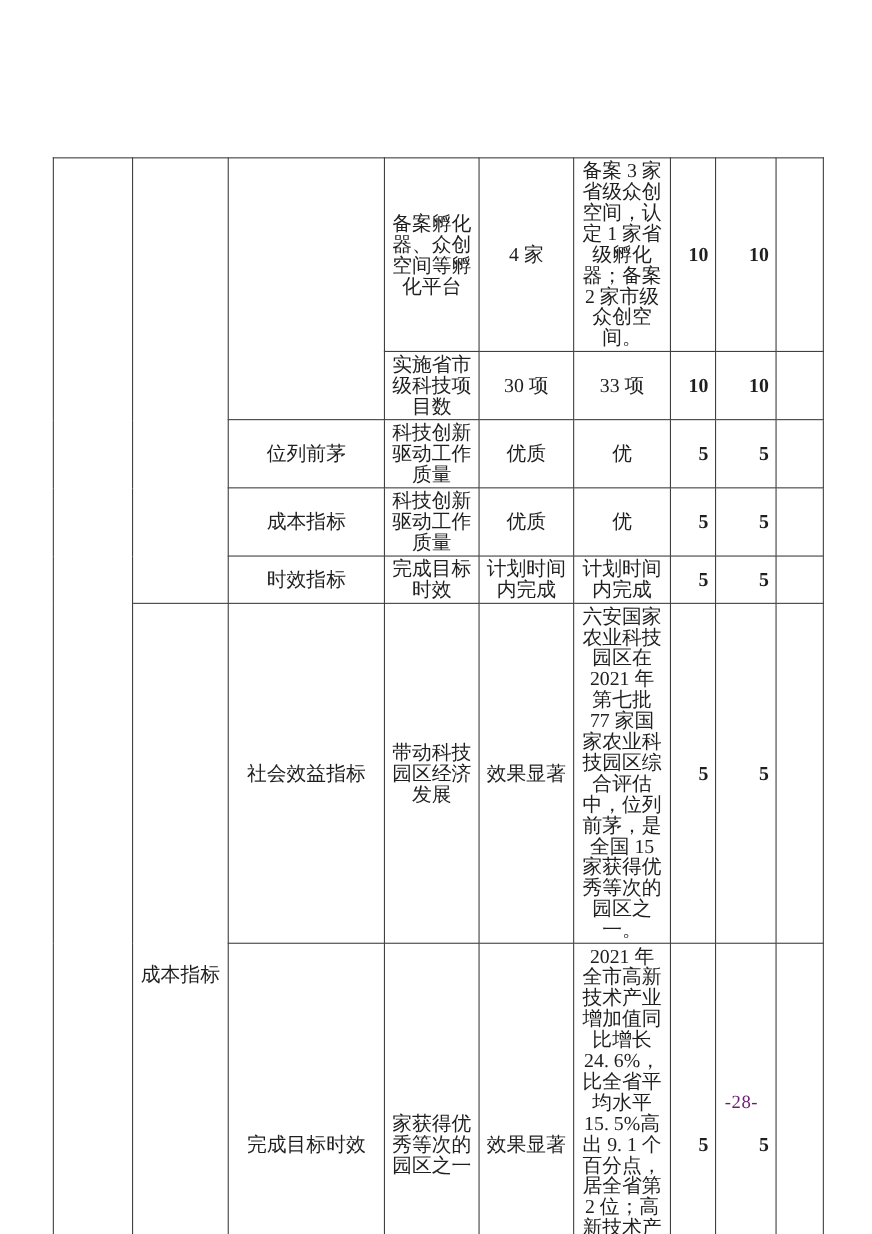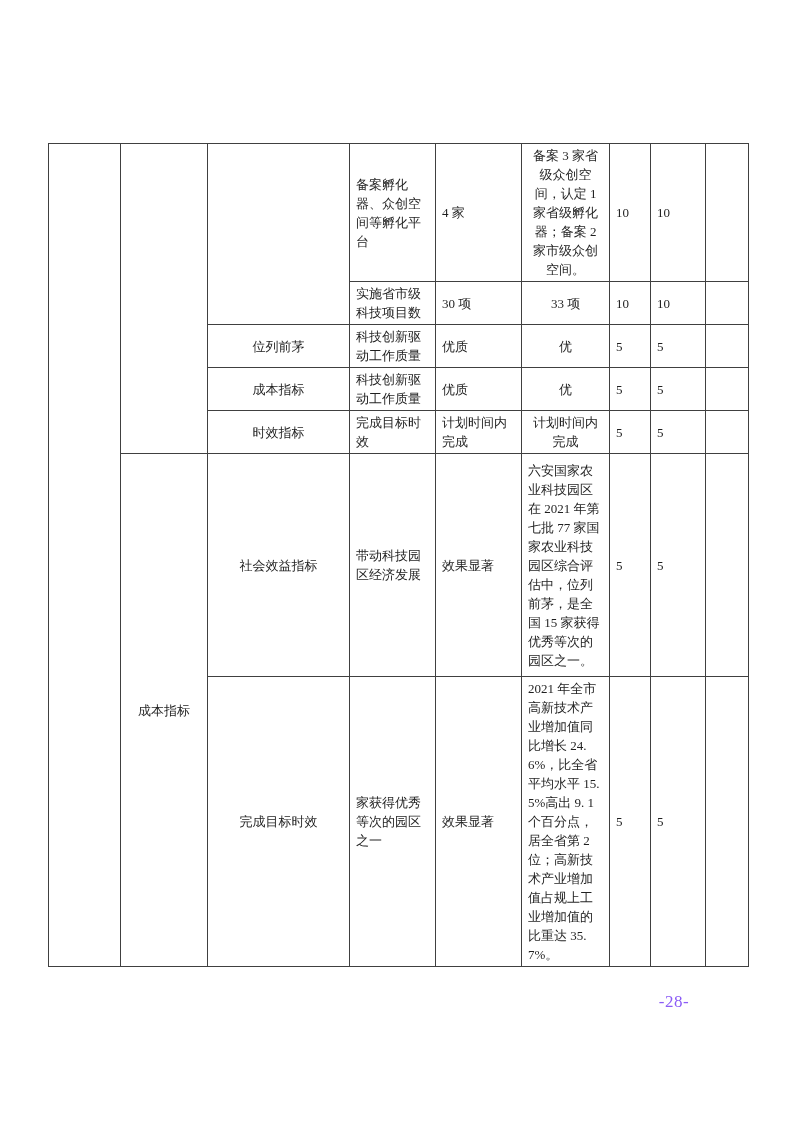--- a/index.html
+++ b/index.html
@@ -19,40 +19,40 @@
   table.perf-table {
     position: absolute;
     left: 48px;
     top: 143px;
     width: 700px;
     border-collapse: collapse;
     table-layout: fixed;
   }
   table.perf-table td {
     border: 1px solid #404040;
-    font-size: 13px;
+    font-size: 18px;
     line-height: 19px;
     vertical-align: middle;
     padding: 2px 6px;
     word-break: normal;
     overflow-wrap: break-word;
   }
   td.ac { text-align: center; }
-  td.al { text-align: left; }
+  td.al { text-align: center; }
   td.c6 { padding: 2px 7px; }
-  td.c7, td.c8 { padding: 2px 1px; text-align: left; }
+  td.c7, td.c8 { padding: 2px 1px; text-align: right; font-weight: bold; }
   td.c9 { padding: 0; }
   .page-number {
     position: absolute;
     left: 634px;
     top: 992px;
     width: 80px;
     text-align: center;
     font-size: 17px;
-    color: #8b5cf6;
+    color: #701a75;
     letter-spacing: 0.5px;
   }
 </style>
 </head>
 <body>
 
 <div class="page">
 
   <table class="perf-table">
     <colgroup>

